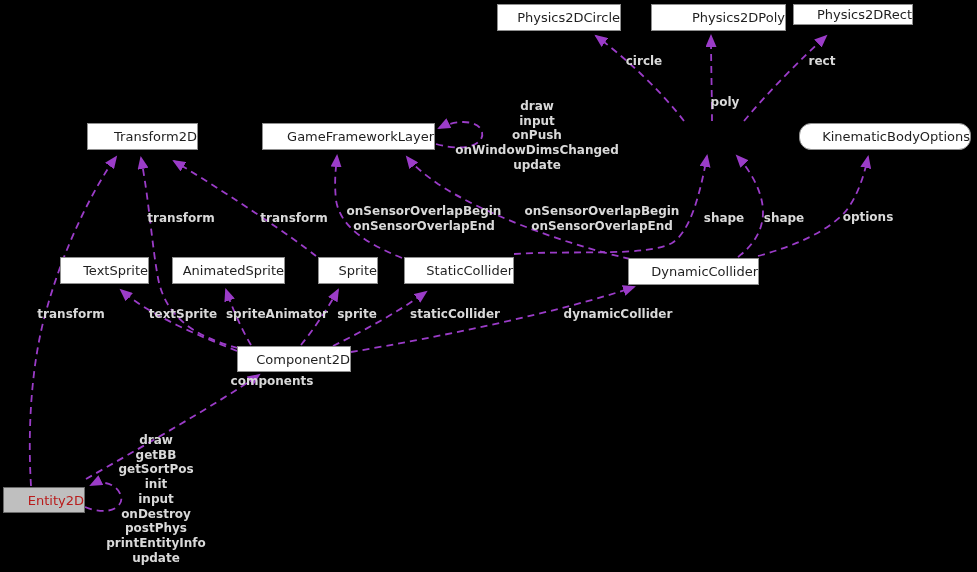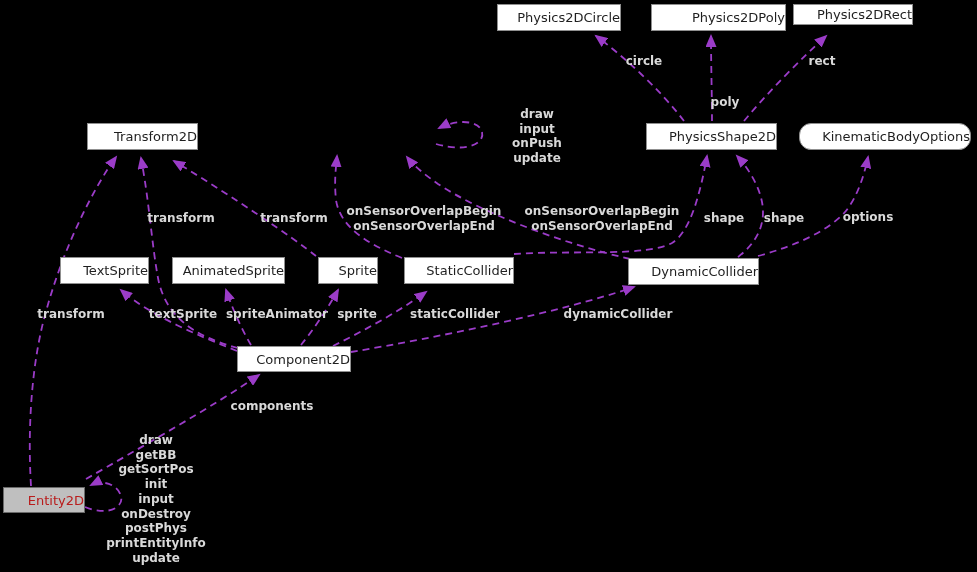--- a/index.html
+++ b/index.html
@@ -70,22 +70,22 @@
   <div class="node" style="left:651px;top:4px;width:135px;height:27px;padding-left:32px;">
       <span>Physics2DPoly</span>
     </div>
   <div class="node" style="left:793px;top:4px;width:120px;height:21px;">
       <span>Physics2DRect</span>
     </div>
 
   <div class="node" style="left:87px;top:123px;width:111px;height:27px;">
       <span>Transform2D</span>
     </div>
-  <div class="node" style="left:646px;top:123px;width:131px;height:27px;">
-      <span>PhysicsShape2D</span>
+  <div class="node" style="left:262px;top:123px;width:173px;height:27px;">
+      <span>GameFrameworkLayer</span>
     </div>
   <div class="node" style="left:799px;top:123px;width:172px;height:27px;border-radius:12px;">
       <span>KinematicBodyOptions</span>
     </div>
 
   <div class="node" style="left:60px;top:257px;width:89px;height:27px;">
       <span>TextSprite</span>
     </div>
   <div class="node" style="left:172px;top:257px;width:113px;height:27px;">
       <span>AnimatedSprite</span>
@@ -108,20 +108,21 @@
     </div>
 
   <div class="elabel" style="left:644px;top:61px;">circle</div>
   <div class="elabel" style="left:725px;top:61px;margin-top:41px;">poly</div>
   <div class="elabel" style="left:822px;top:61px;">rect</div>
 
   <div class="elabel" style="left:537px;top:136px;">
     <span>draw</span>
     <span>input</span>
     <span>onPush</span>
+    <span>onWindowDimsChanged</span>
     <span>update</span>
   </div>
 
   <div class="elabel" style="left:424px;top:219px;">
     <span>onSensorOverlapBegin</span>
     <span>onSensorOverlapEnd</span>
   </div>
   <div class="elabel" style="left:602px;top:219px;">
     <span>onSensorOverlapBegin</span>
     <span>onSensorOverlapEnd</span>
@@ -133,21 +134,21 @@
   <div class="elabel" style="left:784px;top:218px;">shape</div>
   <div class="elabel" style="left:868px;top:217px;">options</div>
 
   <div class="elabel" style="left:71px;top:314px;">transform</div>
   <div class="elabel" style="left:183px;top:314px;">textSprite</div>
   <div class="elabel" style="left:277px;top:314px;">spriteAnimator</div>
   <div class="elabel" style="left:357px;top:314px;">sprite</div>
   <div class="elabel" style="left:455px;top:314px;">staticCollider</div>
   <div class="elabel" style="left:618px;top:314px;">dynamicCollider</div>
 
-  <div class="elabel" style="left:272px;top:406px;">components</div>
+  <div class="elabel" style="left:272px;top:381px;">components</div>
 
   <div class="elabel" style="left:156px;top:499px;">
     <span>draw</span>
     <span>getBB</span>
     <span>getSortPos</span>
     <span>init</span>
     <span>input</span>
     <span>onDestroy</span>
     <span>postPhys</span>
     <span>printEntityInfo</span>

